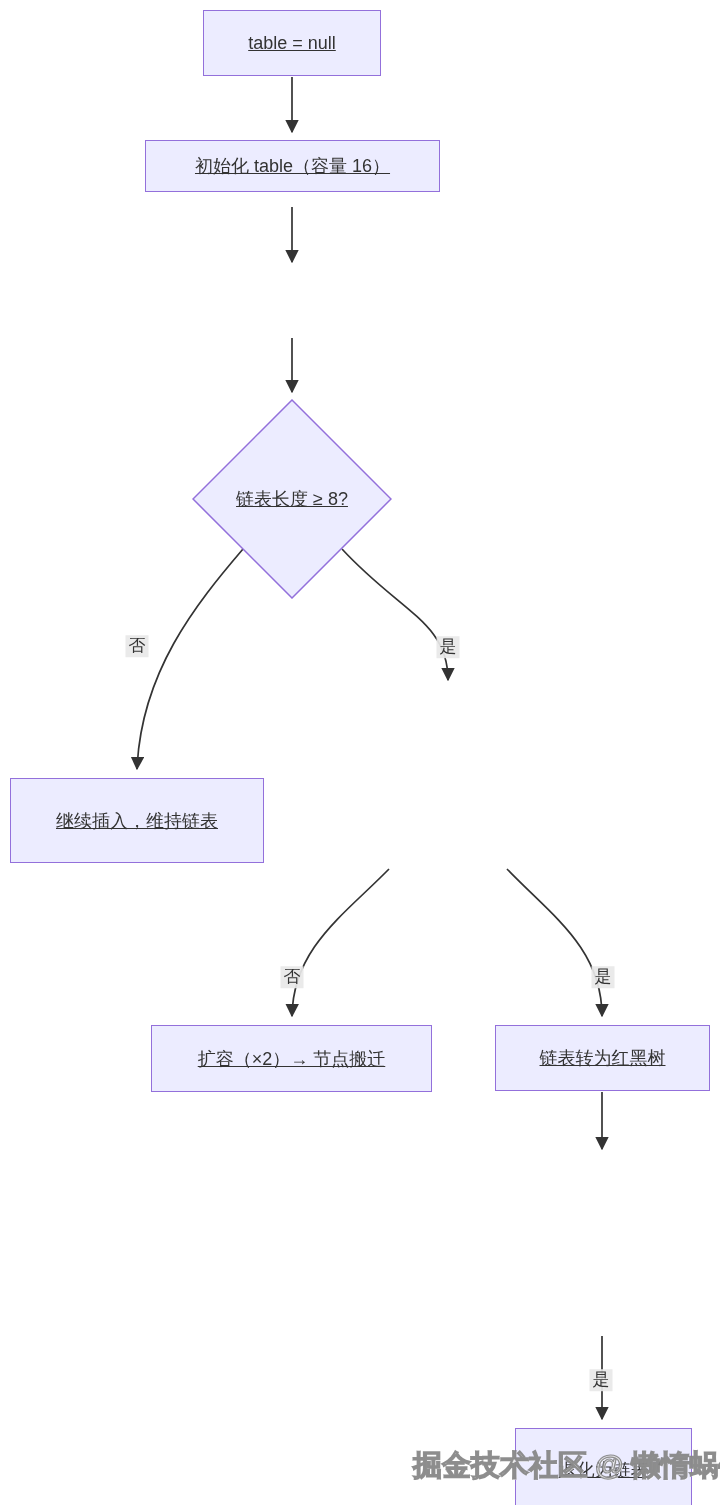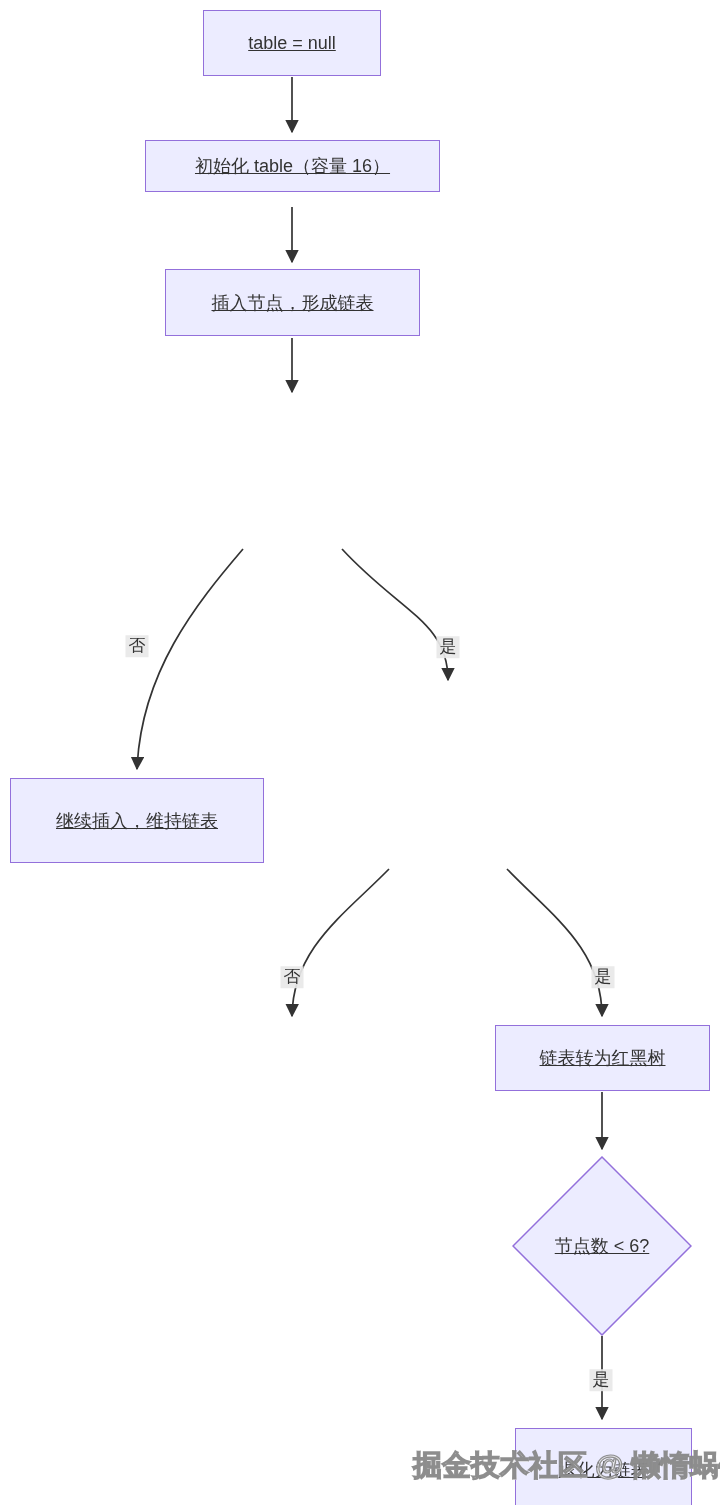--- a/index.html
+++ b/index.html
@@ -102,41 +102,41 @@
   </svg>
 
   <div class="node rect" id="node-start">
     <span>table = null</span>
   </div>
 
   <div class="node rect" id="node-init">
     <span>初始化 table（容量 16）</span>
   </div>
 
-  <div class="node rect" id="node-insert">
-    <span>插入节点，形成链表</span>
+
+  <div class="node diamond" id="node-lencheck">
+    <svg viewBox="0 0 200 200">
+      <polygon points="100,1 199,100 100,199 1,100" fill="#ECECFF" stroke="#9370DB" stroke-width="1.5"></polygon>
+    </svg>
+    <span class="label">链表长度 ≥ 8?</span>
   </div>
-
 
   <div class="node rect" id="node-keeplist">
     <span>继续插入，维持链表</span>
   </div>
 
 
+  <div class="node rect" id="node-resize">
+    <span>扩容（×2）→ 节点搬迁</span>
+  </div>
 
   <div class="node rect" id="node-treeify">
     <span>链表转为红黑树</span>
   </div>
 
-  <div class="node diamond" id="node-cntcheck">
-    <svg viewBox="0 0 180 180">
-      <polygon points="90,1 179,90 90,179 1,90" fill="#ECECFF" stroke="#9370DB" stroke-width="1.5"></polygon>
-    </svg>
-    <span class="label">节点数 &lt; 6?</span>
-  </div>
 
   <div class="node rect" id="node-untreeify">
     <span>退化为链表</span>
   </div>
 
   <span class="edge-label" id="elabel-no1">否</span>
   <span class="edge-label" id="elabel-yes1">是</span>
   <span class="edge-label" id="elabel-no2">否</span>
   <span class="edge-label" id="elabel-yes2">是</span>
   <span class="edge-label" id="elabel-yes3">是</span>

